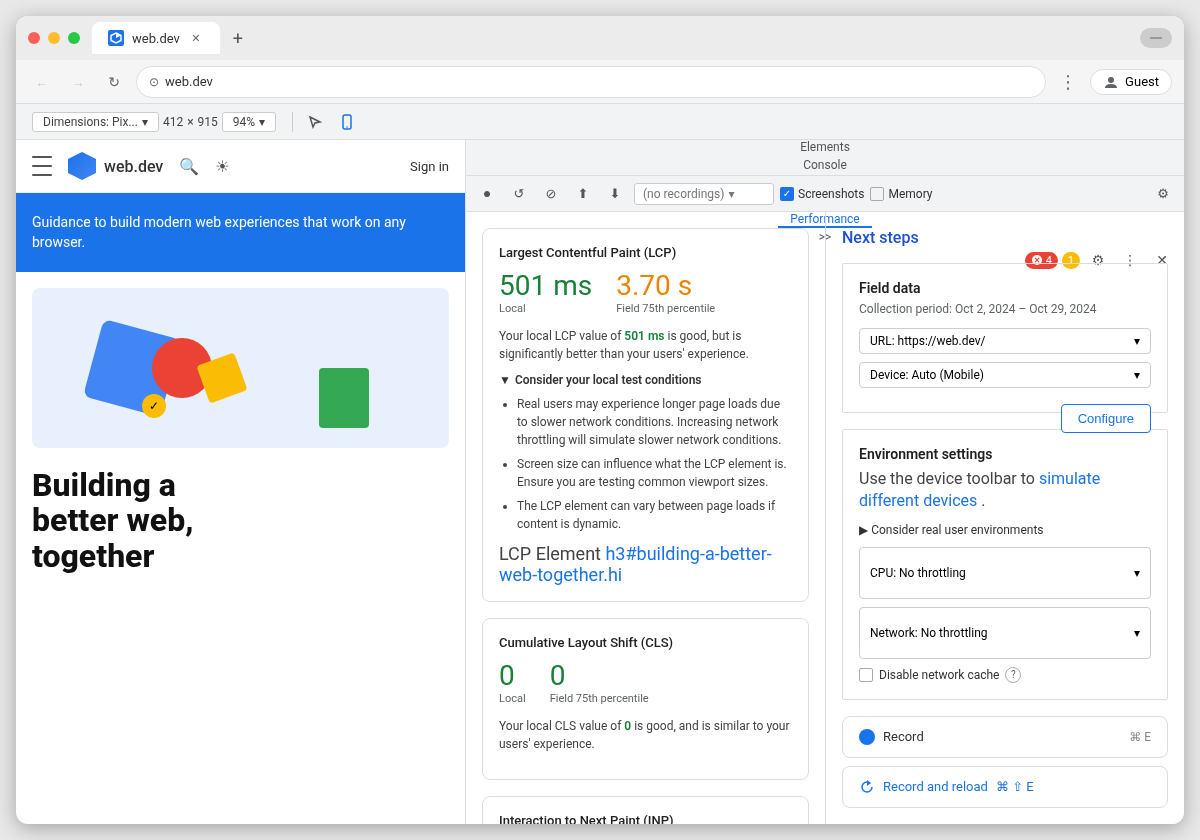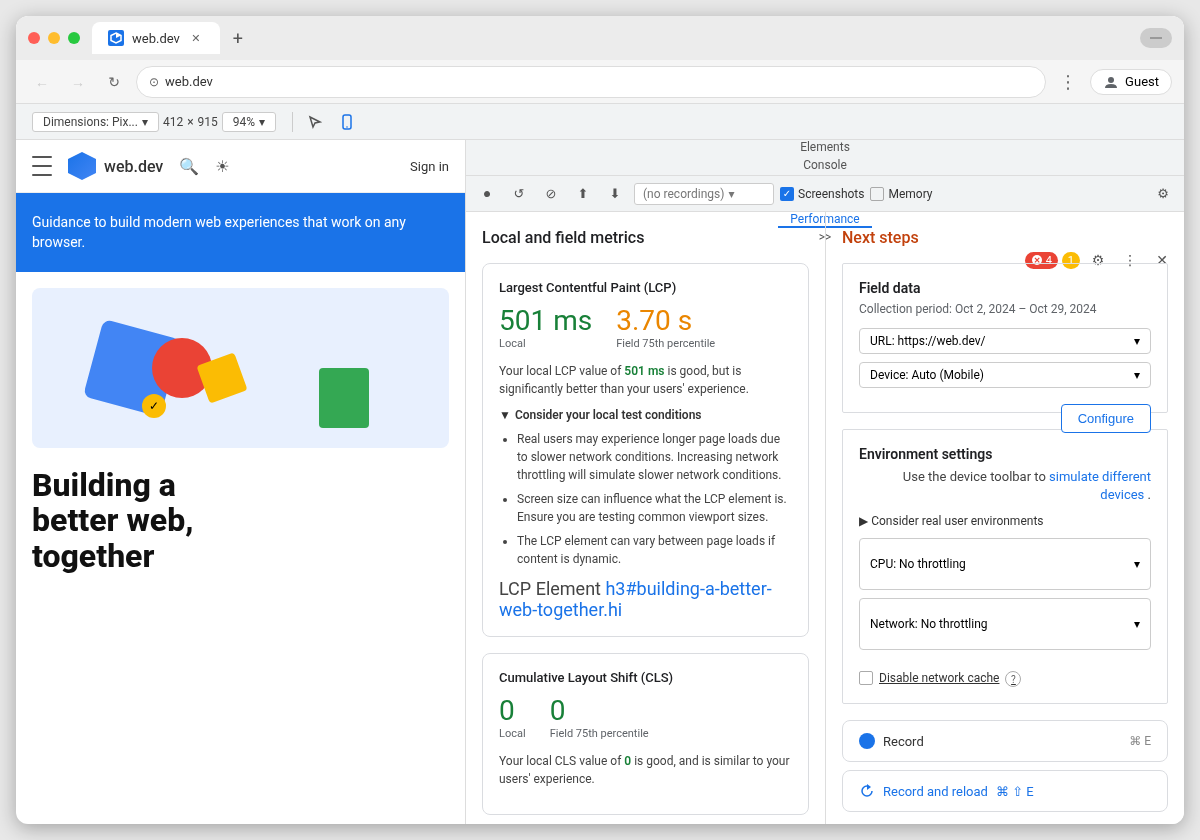--- a/index.html
+++ b/index.html
@@ -552,21 +552,21 @@
     .lcp-link { color: #1a73e8; text-decoration: none; }
     
     .nextsteps-panel {
       flex: 1;
       overflow-y: auto;
       padding: 16px;
     }
     .nextsteps-title {
       font-size: 16px;
       font-weight: 500;
-      color: #c2410c;
+      color: #1d4ed8;
       margin-bottom: 16px;
     }
     .nextsteps-card {
       border: 1px solid #dadce0;
       border-radius: 2px;
       padding: 16px;
       margin-bottom: 16px;
     }
     .nextsteps-card-title {
       font-size: 14px;
@@ -602,25 +602,24 @@
       margin-top: 8px;
       float: right;
     }
     .env-settings-title {
       font-size: 14px;
       font-weight: 600;
       color: #202124;
       margin-bottom: 6px;
     }
     .env-description {
-      font-size: 13px;
+      font-size: 16px;
       color: #444;
       margin-bottom: 10px;
       line-height: 1.4;
-      text-align: right;
     }
     .env-link { color: #1a73e8; text-decoration: none; }
     .consider-real {
       font-size: 12px;
       color: #333;
       margin-bottom: 10px;
       display: flex;
       align-items: center;
       gap: 4px;
     }
@@ -631,25 +630,25 @@
       padding: 18px 10px;
       font-size: 12px;
       display: flex;
       align-items: flex-start;
       justify-content: space-between;
       cursor: pointer;
       margin-bottom: 8px;
     }
     .disable-cache {
       display: flex;
+      align-items: center;
       gap: 6px;
       font-size: 12px;
       color: #333;
-      margin-top: 21px;
-      text-decoration: underline;
+      margin-top: 8px;
     }
     .help-icon {
       width: 16px; height: 16px;
       border: 1px solid #aaa;
       border-radius: 50%;
       display: flex; align-items: center; justify-content: center;
       font-size: 10px;
       color: #666;
       cursor: pointer;
     }
@@ -865,21 +864,20 @@
         <div class="memory-check">
           <div class="checkbox-unchecked"></div>
           <span>Memory</span>
         </div>
         <div class="perf-settings-btn">⚙</div>
       </div>
 
       <div class="perf-content">
 
         <div class="metrics-panel">
-          <div class="metrics-title">Local and field metrics</div>
 
           <div class="metric-card">
             <div class="metric-card-title">Largest Contentful Paint (LCP)</div>
             <div class="metric-values">
               <div class="metric-value-group">
                 <div class="metric-value good">501 ms</div>
                 <div class="metric-label">Local</div>
               </div>
               <div class="metric-value-group">
                 <div class="metric-value needs-improvement">3.70 s</div>

